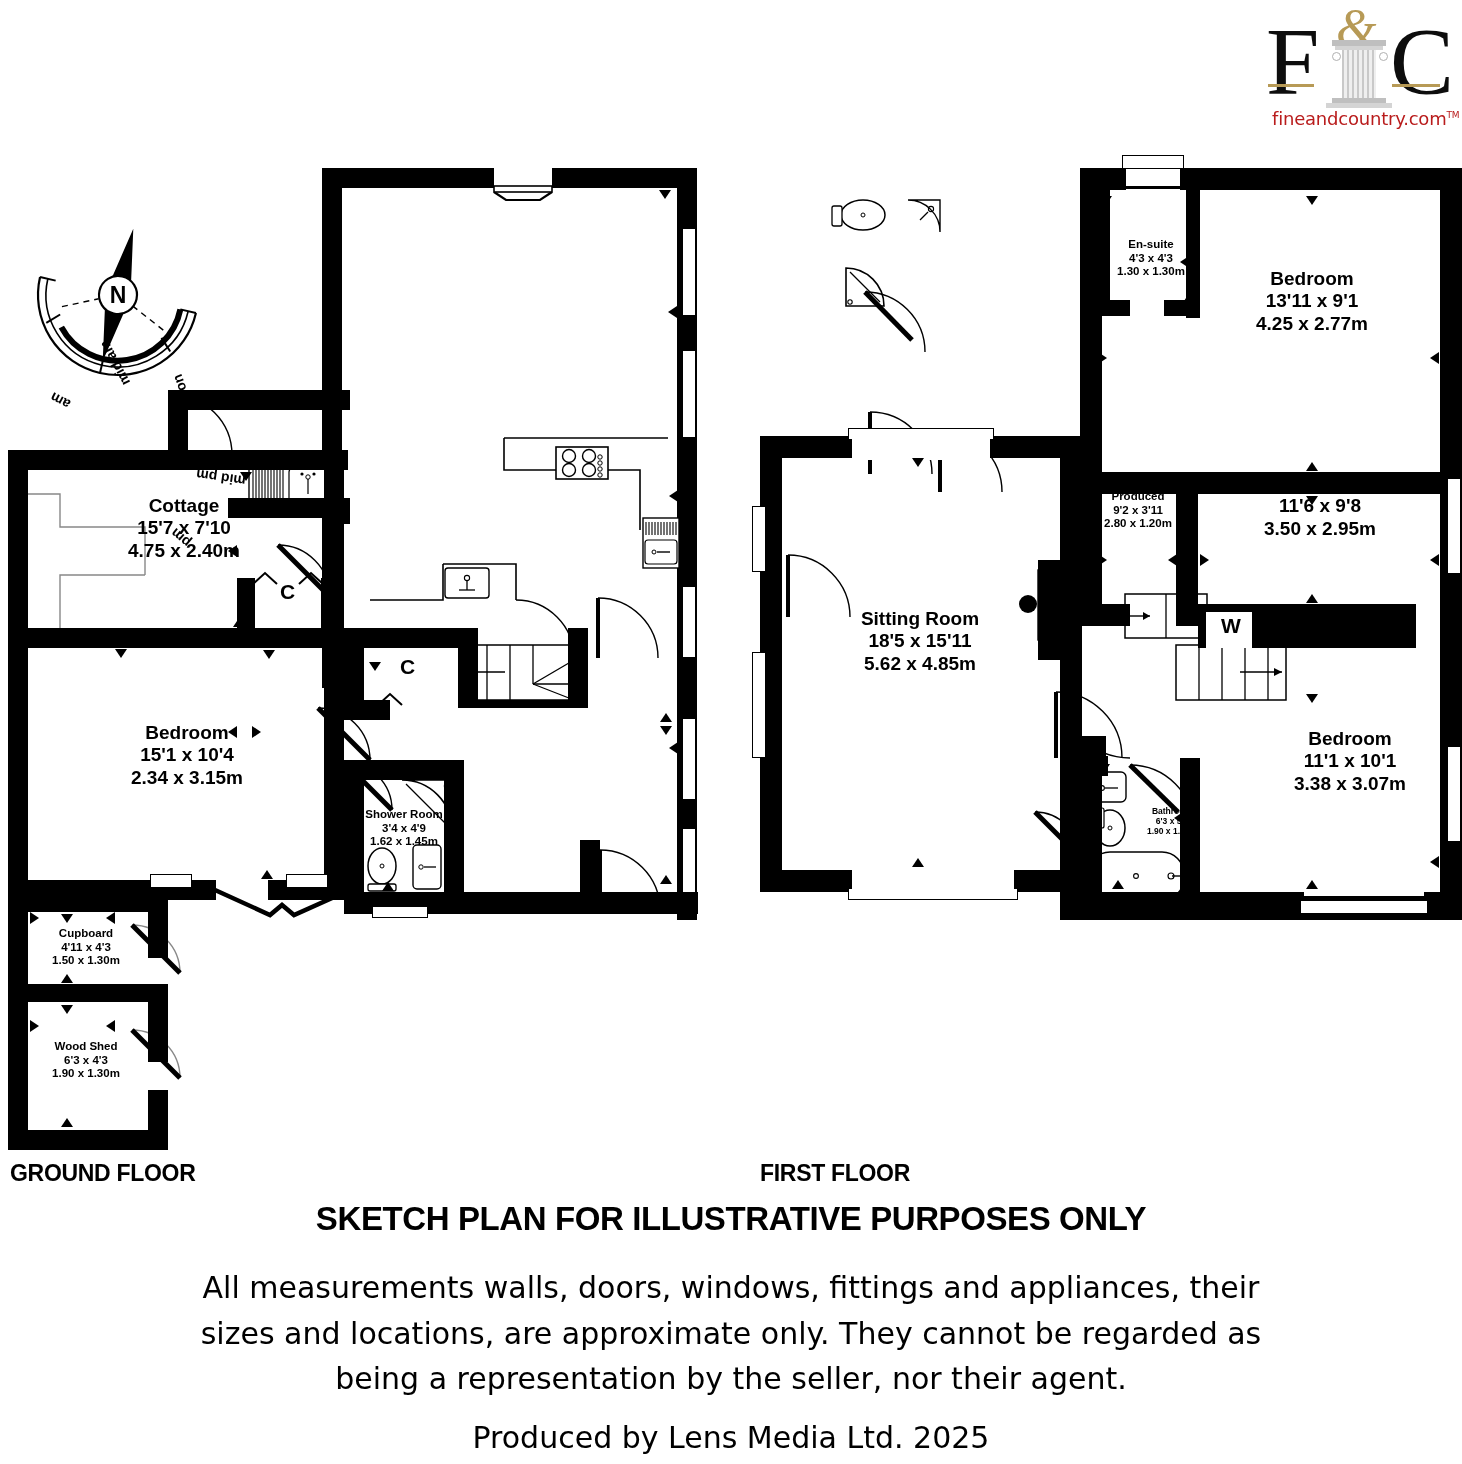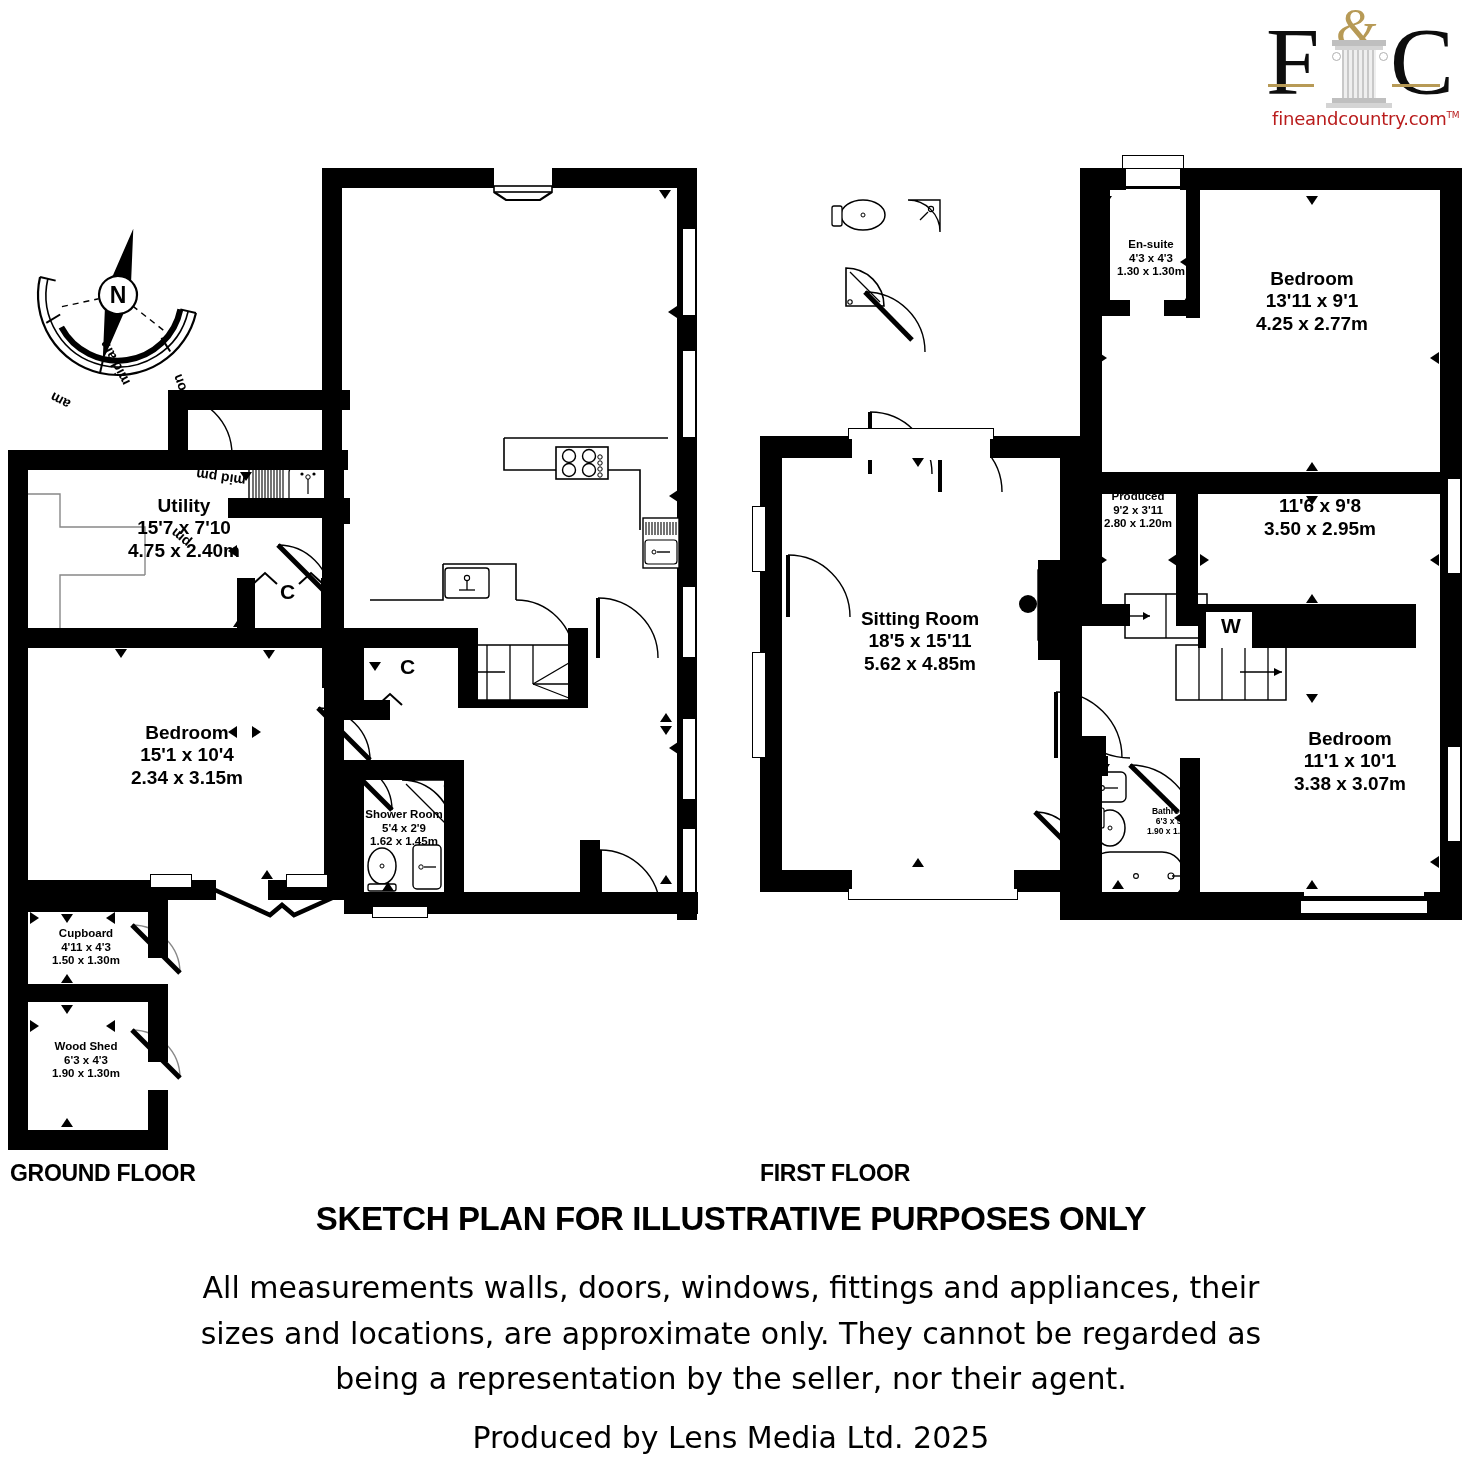--- a/index.html
+++ b/index.html
@@ -309,35 +309,35 @@
   <div class="wall" style="left:8px;top:892px;width:20px;height:258px;"></div>
   <div class="wall" style="left:8px;top:892px;width:160px;height:20px;"></div>
   <div class="wall" style="left:148px;top:892px;width:20px;height:66px;"></div>
   <div class="wall" style="left:8px;top:984px;width:160px;height:18px;"></div>
   <div class="wall" style="left:148px;top:1000px;width:20px;height:62px;"></div>
   <div class="wall" style="left:8px;top:1130px;width:160px;height:20px;"></div>
   <div class="wall" style="left:148px;top:1090px;width:20px;height:60px;"></div>
 
 
   <div class="lbl" style="left:56px;top:495px;width:256px;">
-    <div class="nm">Utility</div>
+    <div class="nm">Cottage</div>
     <div class="ft">15'7 x 7'10</div>
     <div class="mt">4.75 x 2.40m</div>
   </div>
 
   <div class="lbl" style="left:62px;top:722px;width:250px;">
     <div class="nm">Bedroom</div>
     <div class="ft">15'1 x 10'4</div>
     <div class="mt">2.34 x 3.15m</div>
   </div>
 
 
   <div class="lbl small" style="left:340px;top:808px;width:128px;">
     <div class="nm">Shower Room</div>
-    <div class="ft">5'4 x 2'9</div>
+    <div class="ft">3'4 x 4'9</div>
     <div class="mt">1.62 x 1.45m</div>
   </div>
 
   <div class="lbl small" style="left:20px;top:927px;width:132px;">
     <div class="nm">Cupboard</div>
     <div class="ft">4'11 x 4'3</div>
     <div class="mt">1.50 x 1.30m</div>
   </div>
 
   <div class="lbl small" style="left:20px;top:1040px;width:132px;">

